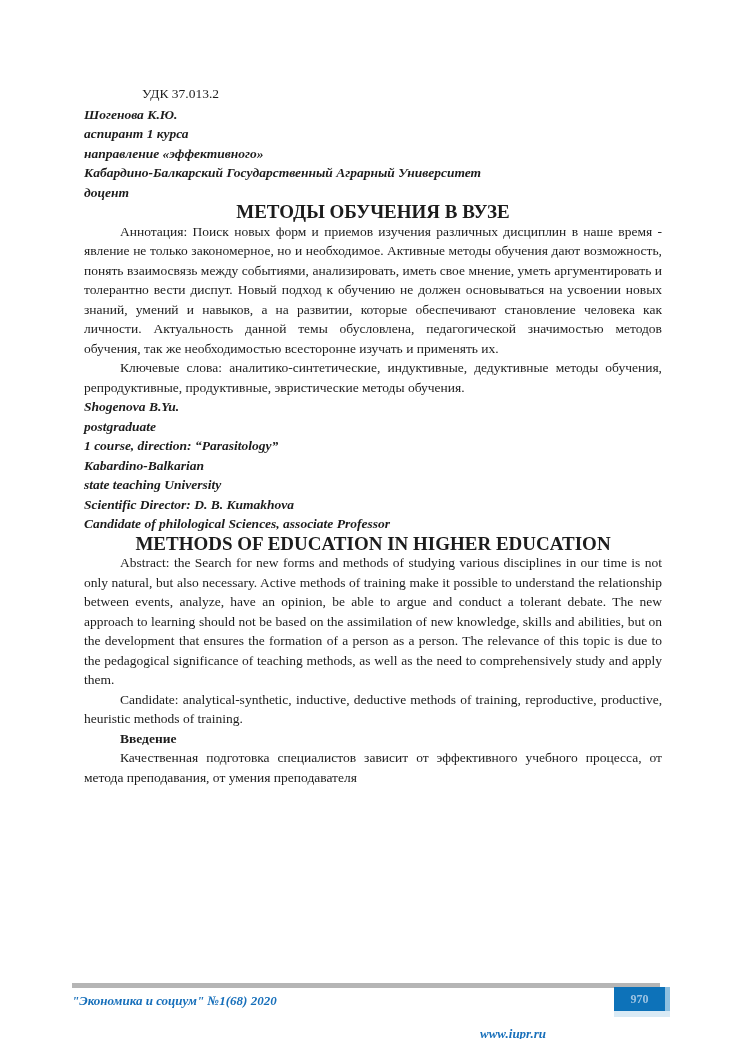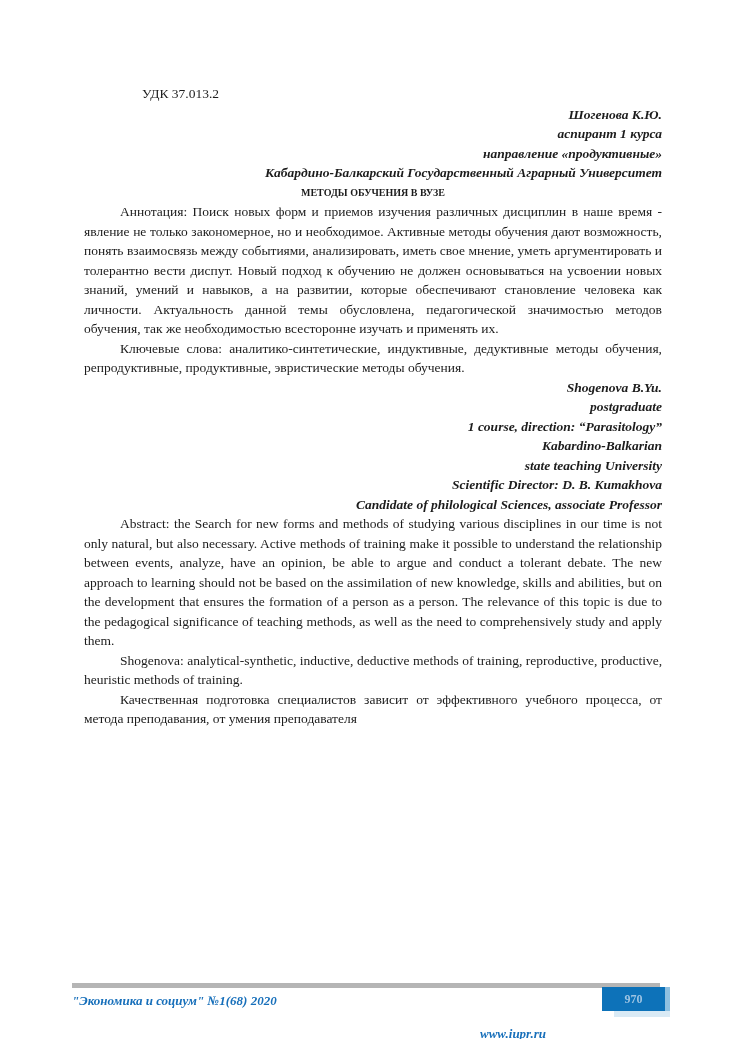--- a/index.html
+++ b/index.html
@@ -11,24 +11,24 @@
     color:#1c1c1c;
     overflow:hidden;
     box-sizing:border-box;
   }
   .content{
     position:absolute;
     left:72px;right:72px;top:84px;
     font-size:13.5px;line-height:19.5px;margin-left:12px;
   }
   .udk{margin-left:58px;margin-bottom:1px;}
-  .authors{text-align:right;font-style:italic;font-weight:bold;font-family:Liberation Serif, serif;}
+  .authors{font-style:italic;font-weight:bold;font-family:Liberation Serif, serif;}
   .doc-title{
     text-align:center;font-weight:bold;font-style:normal;
-    font-size:10px;line-height:19.5px;margin:0;padding:0;
+    font-size:19px;line-height:19.5px;margin:0;padding:0;
   }
   p{margin:0;padding:0;}
   .para{
     text-align:justify;text-indent:36px;
   }
   .italic{}
   .section-heading{font-weight:bold;text-indent:36px;}
   .footer{
     position:absolute;left:72px;right:72px;bottom:22px;height:34px;
   }
@@ -42,21 +42,21 @@
     color:#176fba;
   }
   .footer-site{
     position:absolute;right:116px;top:10px;
     font-style:italic;font-weight:bold;font-size:13px;
     color:#176fba;
     margin-top:33px;
   }
   .page-box{
     position:absolute;right:-8px;top:4px;
-    width:68px;height:24px;
+    width:56px;height:24px;
     background:#0d72b9;
     border-right:5px solid #8fc0e0;
     box-sizing:border-box;
     display:flex;align-items:center;justify-content:center;
     color:#9cc3e2;font-size:12px;font-weight:bold;
   }
   .page-box-shadow{
     position:absolute;right:-8px;top:28px;width:56px;height:6px;
     background:#d9eaf5;
   }
@@ -65,45 +65,48 @@
 <body>
 
 <div class="page">
   <div class="content">
 
     <div class="udk">УДК 37.013.2</div>
 
     <div class="authors">
       <div>Шогенова К.Ю.</div>
       <div>аспирант 1 курса</div>
-      <div>направление «продуктивные»</div>
+      <div>направление «эффективного»</div>
       <div>Кабардино-Балкарский Государственный Аграрный Университет</div>
+      <div>доцент</div>
     </div>
 
     <h1 class="doc-title">МЕТОДЫ ОБУЧЕНИЯ В ВУЗЕ</h1>
 
     <p class="para italic"><span>Аннотация:</span> <span>Поиск новых форм и приемов изучения различных дисциплин в наше время - явление не только закономерное, но и необходимое. Активные методы обучения дают возможность, понять взаимосвязь между событиями, анализировать, иметь свое мнение, уметь аргументировать и толерантно вести диспут. Новый подход к обучению не должен основываться на усвоении новых знаний, умений и навыков, а на развитии, которые обеспечивают становление человека как личности. Актуальность данной темы обусловлена, педагогической значимостью методов обучения, так же необходимостью всесторонне изучать и применять их.</span></p>
 
     <p class="para italic"><span>Ключевые слова:</span> <span>аналитико-синтетические, индуктивные, дедуктивные методы обучения, репродуктивные, продуктивные, эвристические методы обучения.</span></p>
 
     <div class="authors">
       <div>Shogenova B.Yu.</div>
       <div>postgraduate</div>
       <div>1 course, direction: “Parasitology”</div>
       <div>Kabardino-Balkarian</div>
       <div>state teaching University</div>
       <div>Scientific Director: D. B. Kumakhova</div>
       <div>Candidate of philological Sciences, associate Professor</div>
     </div>
 
+    <h1 class="doc-title">METHODS OF EDUCATION IN HIGHER EDUCATION</h1>
 
     <p class="para italic"><span>Abstract:</span> <span>the Search for new forms and methods of studying various disciplines in our time is not only natural, but also necessary. Active methods of training make it possible to understand the relationship between events, analyze, have an opinion, be able to argue and conduct a tolerant debate. The new approach to learning should not be based on the assimilation of new knowledge, skills and abilities, but on the development that ensures the formation of a person as a person. The relevance of this topic is due to the pedagogical significance of teaching methods, as well as the need to comprehensively study and apply them.</span></p>
 
-    <p class="para italic"><span>Shogenova:</span> <span>analytical-synthetic, inductive, deductive methods of training, reproductive, productive, heuristic methods of training.</span></p>
+    <p class="para italic"><span>Candidate:</span> <span>analytical-synthetic, inductive, deductive methods of training, reproductive, productive, heuristic methods of training.</span></p>
 
+    <div class="section-heading">Введение</div>
 
     <p class="para">Качественная подготовка специалистов зависит от эффективного учебного процесса, от метода преподавания, от умения преподавателя</p>
 
   </div>
 
   <div class="footer">
     <div class="footer-rule"></div>
     <div class="footer-journal">"Экономика и социум" №1(68) 2020</div>
     <div class="footer-site">www.iupr.ru</div>
     <div class="page-box">

